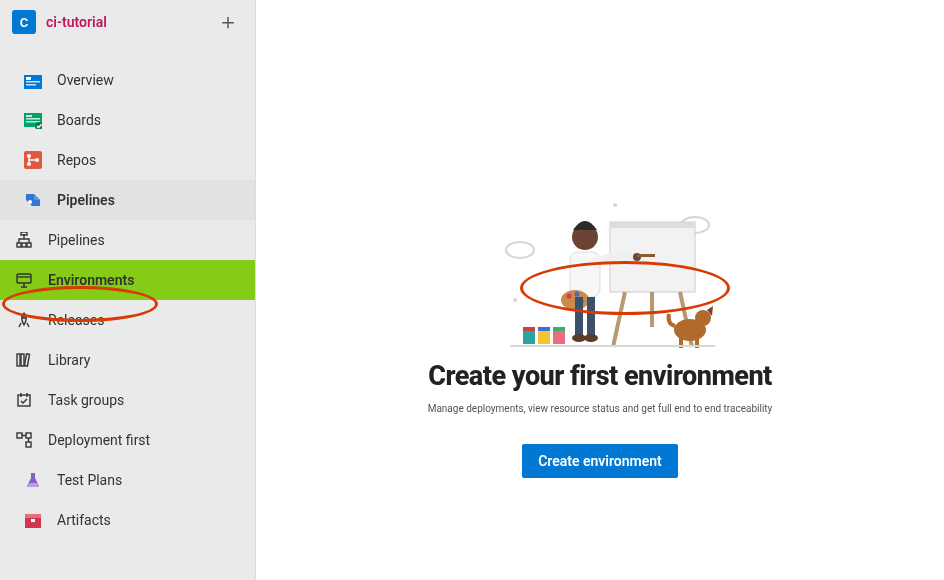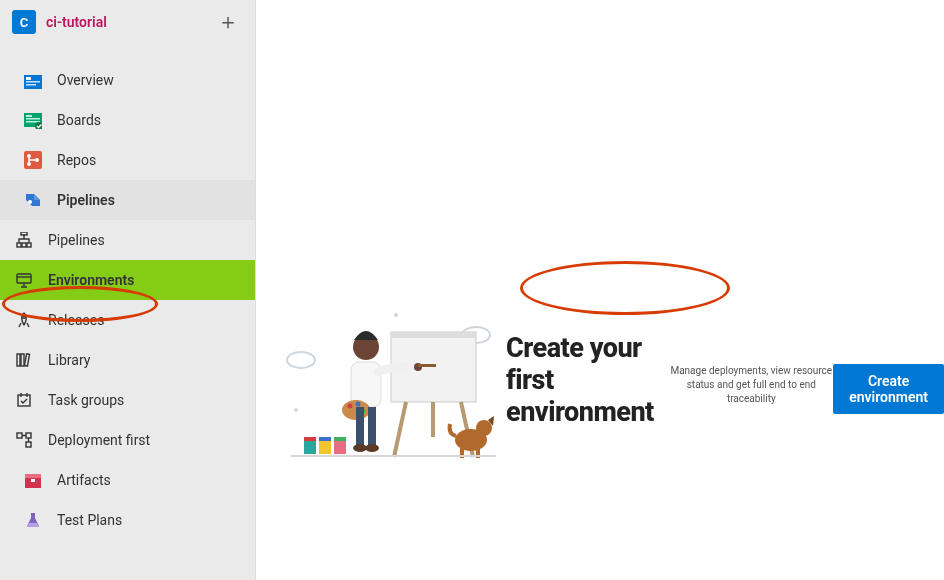--- a/index.html
+++ b/index.html
@@ -109,21 +109,21 @@
       border: 3px solid #d83b01;
       border-radius: 50%;
       pointer-events: none;
     }
     .sidebar { position: relative; }
     .main { position: relative; }
     
     .main {
       flex: 1;
       display: flex;
-      flex-direction: row;
+      flex-direction: column;
       align-items: center;
       justify-content: flex-start;
       padding-top: 190px;
     }
     .illustration {
       width: 250px;
       height: 160px;
       margin-bottom: 10px;
     }
     .main-title {
@@ -134,21 +134,21 @@
       letter-spacing: -0.5px;
     }
     .main-subtitle {
       font-size: 10px;
       color: #555;
       text-align: center;
       max-width: 480px;
       line-height: 1.4;
     }
     .primary-btn {
-      margin-top: 8px;
+      margin-top: 28px;
       background: #0078d4;
       color: #fff;
       border: none;
       font-size: 14px;
       font-weight: 600;
       padding: 9px 16px;
       border-radius: 2px;
       cursor: pointer;
     }
   </style>
@@ -282,36 +282,36 @@
           <rect x="10" y="10" width="5" height="5"></rect>
           <path d="M6 3.5 h4 M12.5 6 v4"></path>
         </svg>
     </span>
     <span>Deployment first</span>
   </div>
 
   <div class="nav-item">
     <span class="icon-slot">
       <svg width="18" height="18" viewBox="0 0 18 18">
+          <path d="M7 2 h4 v5 l4 8 a1 1 0 0 1 -1 1 h-10 a1 1 0 0 1 -1-1 l4-8 z" fill="#8661c5"></path>
+          <path d="M5 12 h8 l2 3 a1 1 0 0 1 -1 1 h-10 a1 1 0 0 1 -1-1 z" fill="#b4a0e0"></path>
+        </svg>
+    </span>
+    <span>Test Plans</span>
+  </div>
+
+  <div class="nav-item">
+    <span class="icon-slot">
+      <svg width="18" height="18" viewBox="0 0 18 18">
           <rect x="1" y="6" width="16" height="11" fill="#d1344e"></rect>
           <rect x="1" y="3" width="16" height="4" fill="#e86d82"></rect>
           <rect x="7" y="8" width="4" height="3" fill="#fff"></rect>
         </svg>
     </span>
     <span>Artifacts</span>
-  </div>
-
-  <div class="nav-item">
-    <span class="icon-slot">
-      <svg width="18" height="18" viewBox="0 0 18 18">
-          <path d="M7 2 h4 v5 l4 8 a1 1 0 0 1 -1 1 h-10 a1 1 0 0 1 -1-1 l4-8 z" fill="#8661c5"></path>
-          <path d="M5 12 h8 l2 3 a1 1 0 0 1 -1 1 h-10 a1 1 0 0 1 -1-1 z" fill="#b4a0e0"></path>
-        </svg>
-    </span>
-    <span>Test Plans</span>
   </div>
 
   <div class="annot-ellipse" style="left:2px; top:286px; width:156px; height:36px;"></div>
 </nav>
 
 <main class="main">
 
   <div class="illustration">
     <svg width="250" height="160" viewBox="0 0 250 160">
 

